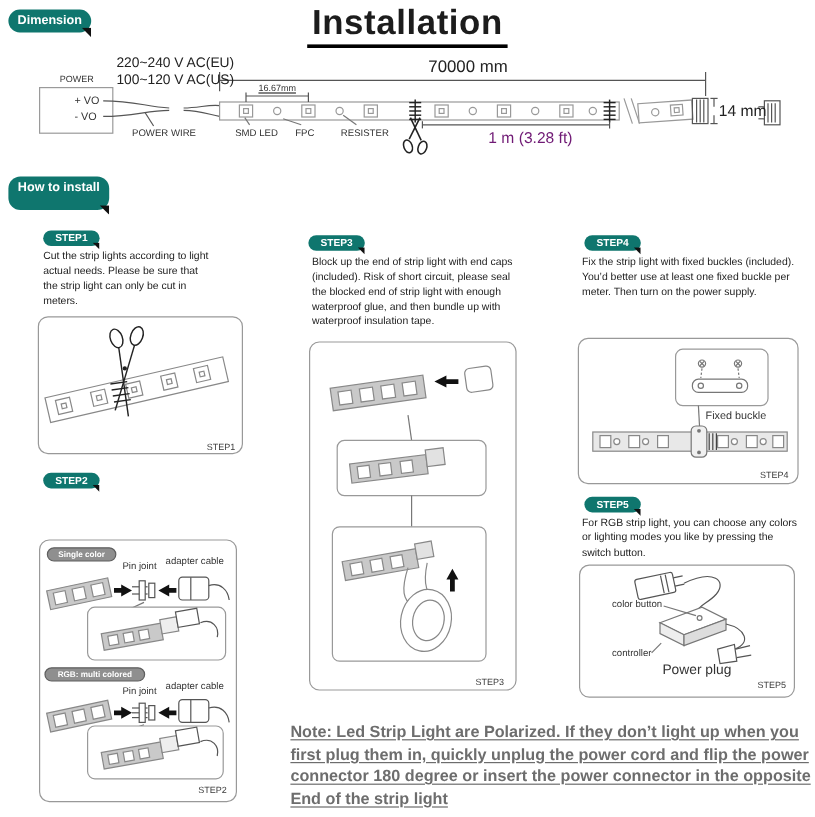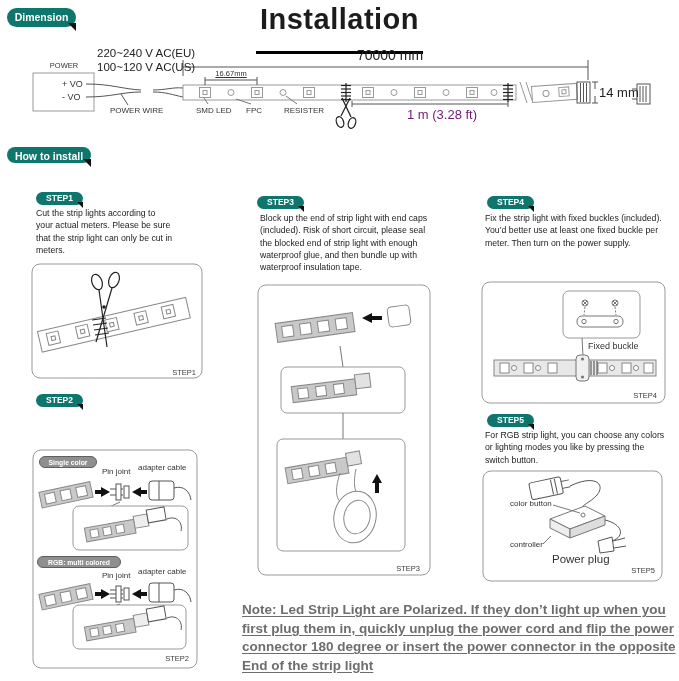--- a/index.html
+++ b/index.html
@@ -2,26 +2,26 @@
 <html><head>
 <meta charset="utf-8">
 <style>
   html,body{margin:0;padding:0;background:#fff;}
   .canvas{position:relative;width:679px;height:681px;background:#fff;overflow:hidden;
           font-family:"Liberation Sans",sans-serif;color:#1c1c1c;}
   .abs{position:absolute;}
   svg.art{position:absolute;left:0;top:0;}
   .title{left:0;top:3px;width:679px;text-align:center;}
   .title span{display:inline-block;font-size:29px;font-weight:bold;letter-spacing:.5px;
-              border-bottom:3px solid #000;padding:0 4px 15px 4px;}
+              border-bottom:3px solid #000;padding:0 4px 1px 4px;}
   .bubble{background:#0f766e;color:#fff;font-weight:bold;text-align:center;border-radius:10px;}
   .bubble::after{content:"";position:absolute;right:0px;bottom:-4px;width:8px;height:8px;
                  background:#111;clip-path:polygon(0 0,100% 0,100% 100%);}
   .badge-dimension{left:7px;top:8px;width:69px;height:19px;line-height:19px;font-size:10.5px;}
-  .badge-how{left:7px;top:147px;width:84px;height:16px;line-height:19px;font-size:10.5px;}
+  .badge-how{left:7px;top:147px;width:84px;height:28px;line-height:19px;font-size:10.5px;}
   .step-badge{width:47px;height:13px;line-height:13px;font-size:8.5px;border-radius:7px;}
   .step-badge::after{width:6px;height:6px;bottom:-3px;}
   .step-text{font-size:8.7px;line-height:12.3px;color:#222;}
   .fig-label{font-size:7.5px;color:#3a3a3a;text-align:right;}
   .dlabel{font-size:8px;color:#333;white-space:nowrap;}
   .pill{background:#8f8f8f;border:1px solid #5f5f5f;color:#fff;font-weight:bold;font-size:6.8px;
         line-height:11px;height:12px;text-align:center;border-radius:7px;box-sizing:border-box;}
   .note{left:242px;top:601px;width:440px;font-size:13.5px;line-height:18.5px;font-weight:bold;
         color:#6d6d6d;text-decoration:underline;text-underline-offset:2px;}
 </style>
@@ -360,21 +360,21 @@
   <span class="abs dlabel" style="left:340px;top:47px;width:100px;text-align:center;font-size:14px;color:#222;">70000 mm</span>
   <span class="abs dlabel" style="left:372px;top:107px;width:140px;text-align:center;font-size:13px;color:#701a75;">1 m (3.28 ft)</span>
   <span class="abs dlabel" style="left:599px;top:85px;font-size:13px;color:#222;">14 mm</span>
 
   <div class="abs bubble step-badge" style="left:36px;top:192px;">STEP1</div>
   <div class="abs bubble step-badge" style="left:36px;top:394px;">STEP2</div>
   <div class="abs bubble step-badge" style="left:257px;top:196px;">STEP3</div>
   <div class="abs bubble step-badge" style="left:487px;top:196px;">STEP4</div>
   <div class="abs bubble step-badge" style="left:487px;top:414px;">STEP5</div>
 
-  <div class="abs step-text" style="left:36px;top:207px;width:138px;">Cut the strip lights according to your actual meters. Please be sure that the strip light can only be cut in meters.</div>
+  <div class="abs step-text" style="left:36px;top:207px;width:138px;">Cut the strip lights according to light actual needs. Please be sure that the strip light can only be cut in meters.</div>
   <div class="abs step-text" style="left:260px;top:212px;width:172px;">Block up the end of strip light with end caps (included). Risk of short circuit, please seal the blocked end of strip light with enough waterproof glue, and then bundle up with waterproof insulation tape.</div>
   <div class="abs step-text" style="left:485px;top:212px;width:182px;">Fix the strip light with fixed buckles (included). You’d better use at least one fixed buckle per meter. Then turn on the power supply.</div>
   <div class="abs step-text" style="left:485px;top:429px;width:182px;">For RGB strip light, you can choose any colors or lighting modes you like by pressing the switch button.</div>
 
   <span class="abs fig-label" style="left:150px;top:368px;width:46px;">STEP1</span>
   <span class="abs fig-label" style="left:143px;top:654px;width:46px;">STEP2</span>
   <span class="abs fig-label" style="left:374px;top:564px;width:46px;">STEP3</span>
   <span class="abs fig-label" style="left:615px;top:391px;width:42px;">STEP4</span>
   <span class="abs fig-label" style="left:613px;top:566px;width:42px;">STEP5</span>
 

